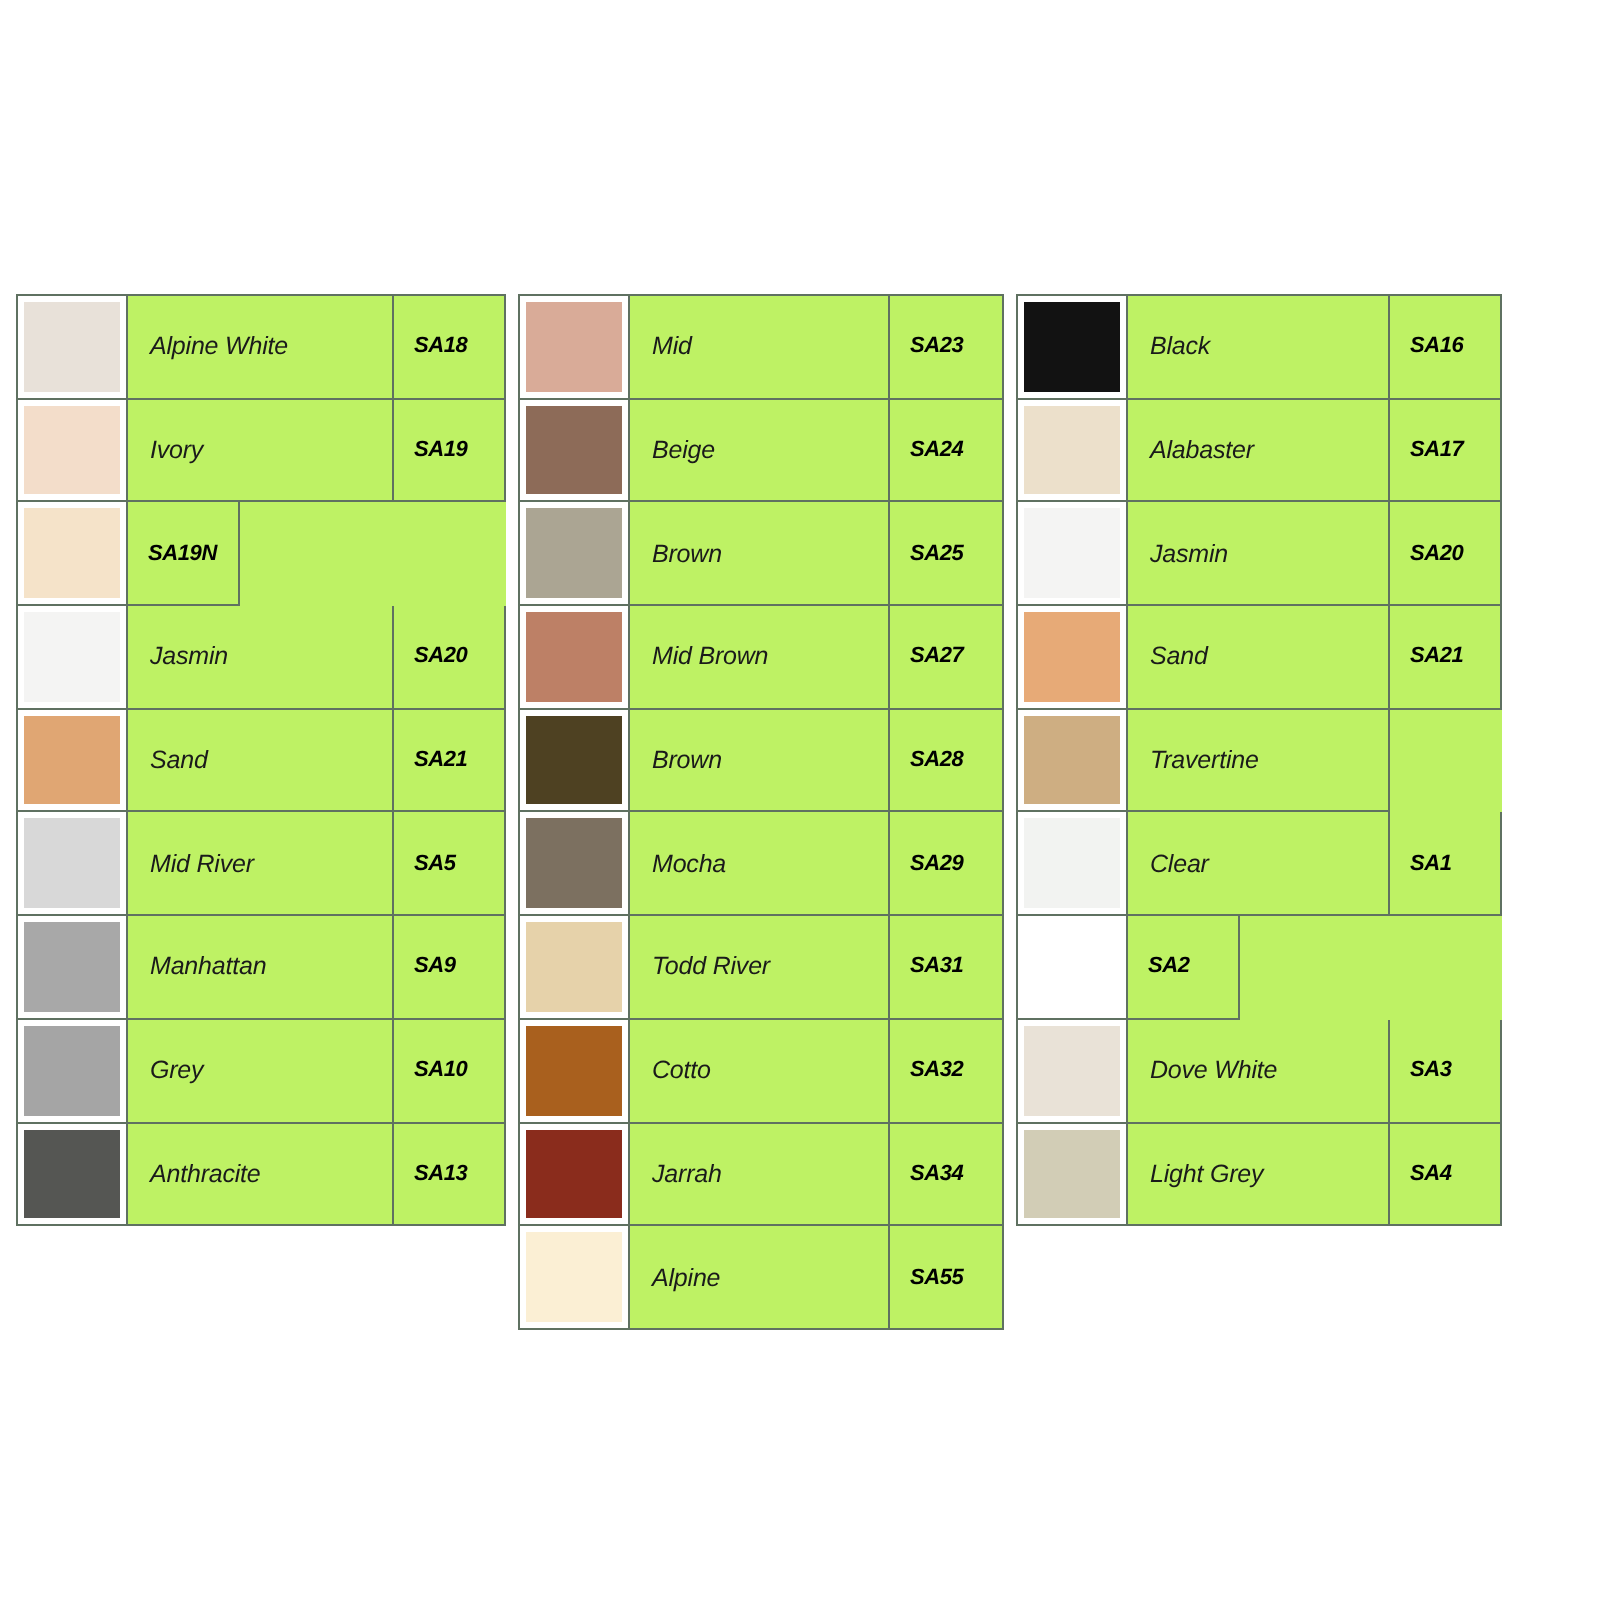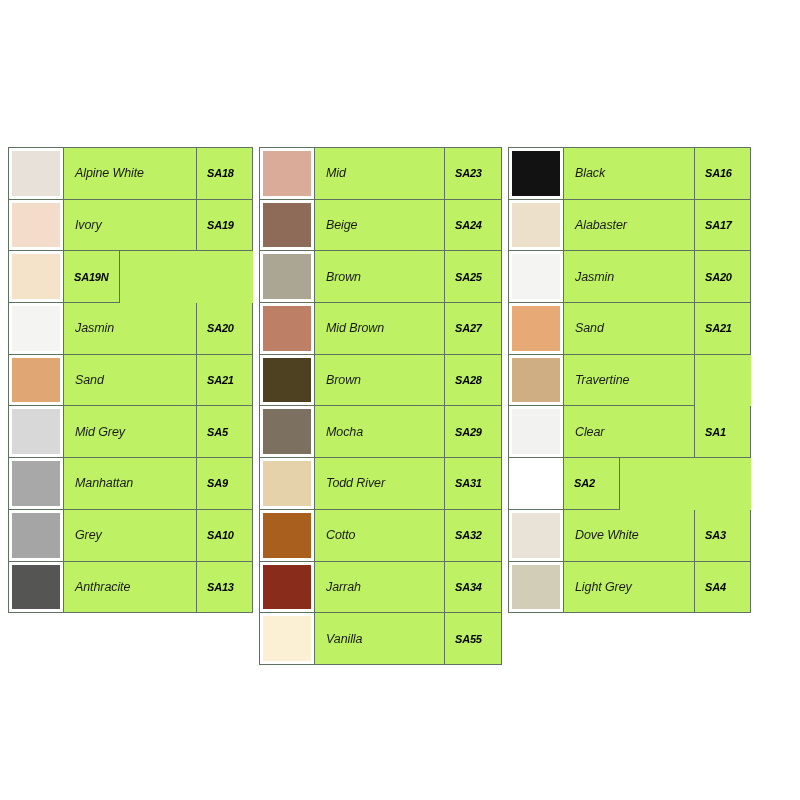--- a/index.html
+++ b/index.html
@@ -125,21 +125,21 @@
         <div class="cell-swatch">
           <div class="swatch-chip" style="background-color: rgb(224, 166, 115);"></div>
         </div>
         <div class="cell-name">Sand</div>
         <div class="cell-code">SA21</div>
       </div>
       <div class="swatch-row">
         <div class="cell-swatch">
           <div class="swatch-chip" style="background-color: rgb(216, 216, 216);"></div>
         </div>
-        <div class="cell-name">Mid Grey</div>
+        <div class="cell-name">Mid River</div>
         <div class="cell-code">SA5</div>
       </div>
       <div class="swatch-row">
         <div class="cell-swatch">
           <div class="swatch-chip" style="background-color: rgb(168, 168, 168);"></div>
         </div>
         <div class="cell-name">Manhattan</div>
         <div class="cell-code">SA9</div>
       </div>
       <div class="swatch-row">
@@ -218,21 +218,21 @@
         <div class="cell-swatch">
           <div class="swatch-chip" style="background-color: rgb(138, 44, 28);"></div>
         </div>
         <div class="cell-name">Jarrah</div>
         <div class="cell-code">SA34</div>
       </div>
       <div class="swatch-row">
         <div class="cell-swatch">
           <div class="swatch-chip" style="background-color: rgb(251, 239, 212);"></div>
         </div>
-        <div class="cell-name">Vanilla</div>
+        <div class="cell-name">Alpine</div>
         <div class="cell-code">SA55</div>
       </div>
     </div>
     <div class="color-group group-2">
       <div class="swatch-row">
         <div class="cell-swatch">
           <div class="swatch-chip" style="background-color: rgb(18, 18, 18);"></div>
         </div>
         <div class="cell-name">Black</div>
         <div class="cell-code">SA16</div>

